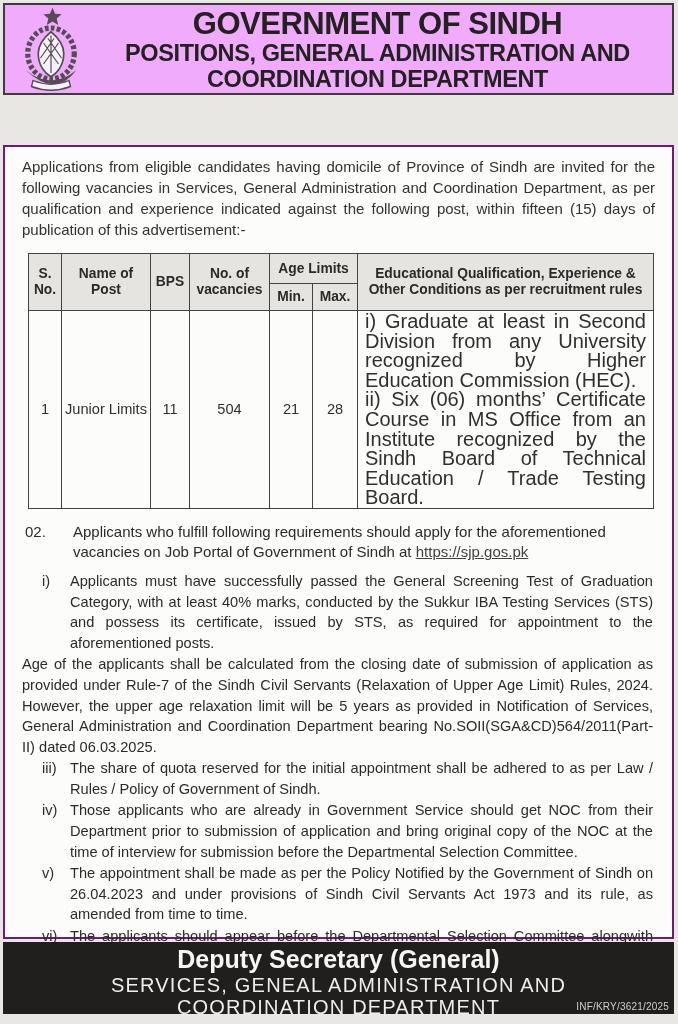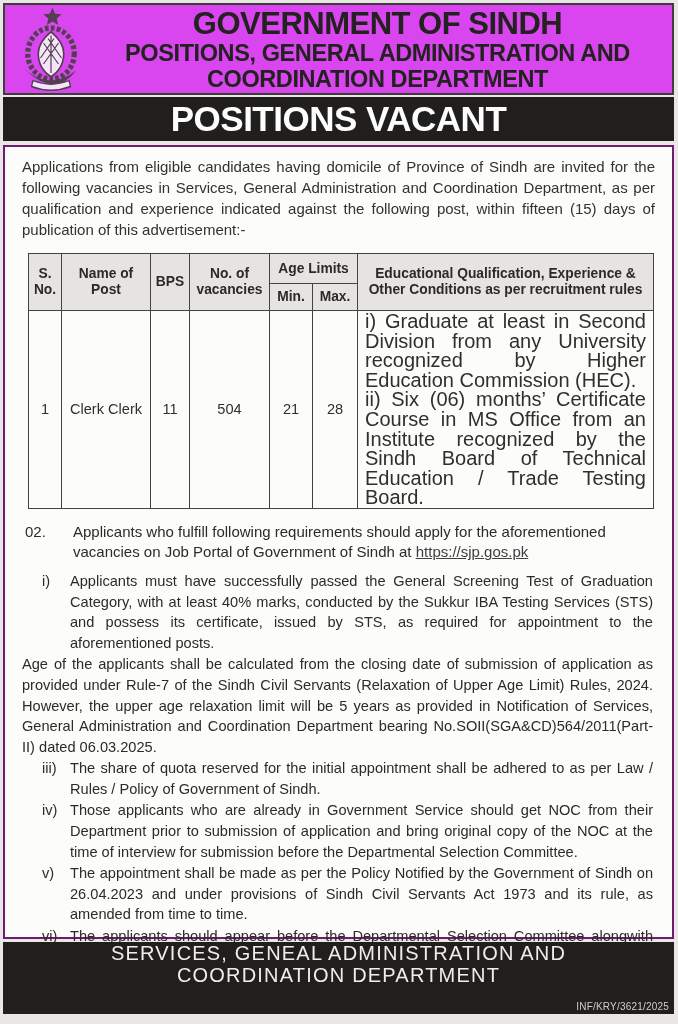--- a/index.html
+++ b/index.html
@@ -9,21 +9,21 @@
     background:#e9e7e4;
     color:#2c2b29;
     position:relative;
     overflow:hidden;
   }
   .page { position:absolute; inset:0; }
 
   
   .letterhead {
     position:absolute; left:3px; top:3px; width:671px; height:92px;
-    background:#d946ef; border:2px solid #3f3d3a;
+    background:#f0abfc; border:2px solid #3f3d3a;
     display:flex; align-items:center;
   }
   .logo-wrap { width:92px; height:86px; display:flex; align-items:center; justify-content:center; flex-shrink:0; }
   .titles { flex:1; text-align:center; padding-right:14px; }
   .title-main  { font-size:31px; font-weight:bold; letter-spacing:-0.5px; line-height:33px; color:#232220; }
   .title-sub   { font-size:23.5px; font-weight:bold; letter-spacing:-0.4px; line-height:26px; color:#232220; }
 
   
   .banner {
     position:absolute; left:3px; top:97px; width:671px; height:44px;
@@ -101,23 +101,20 @@
         <path d="M26 98 Q50 108 74 98 L76 106 Q50 116 24 106 Z" fill="#fbfbfa" stroke="#413f3c" stroke-width="1.8"></path>
       </svg>
     </div>
     <div class="titles">
       <div class="title-main">GOVERNMENT OF SINDH</div>
       <div class="title-sub">POSITIONS, GENERAL ADMINISTRATION AND</div>
       <div class="title-sub">COORDINATION DEPARTMENT</div>
     </div>
   </div>
 
-  <div class="banner">
-    <span>POSITIONS VACANT</span>
-  </div>
 
   <div class="body-box">
 
     <div class="intro">Applications from eligible candidates having domicile of Province of Sindh are invited for the following vacancies in Services, General Administration and Coordination Department, as per qualification and experience indicated against the following post, within fifteen (15) days of publication of this advertisement:-</div>
 
     <table>
       <colgroup>
         <col class="c-sno">
           <col class="c-post">
           <col class="c-bps">
@@ -134,21 +131,21 @@
         <th rowspan="2">No. of vacancies</th>
         <th colspan="2">Age Limits</th>
         <th rowspan="2">Educational Qualification, Experience &amp; Other Conditions as per recruitment rules</th>
       </tr>
       <tr class="hrow2">
         <th>Min.</th>
         <th>Max.</th>
       </tr>
       <tr class="drow">
         <td>1</td>
-        <td>Clerk Clerk</td>
+        <td>Junior Limits</td>
         <td>11</td>
         <td>504</td>
         <td>21</td>
         <td>28</td>
         <td class="qual">
           <div>i) Graduate at least in Second Division from any University recognized by Higher Education Commission (HEC).</div>
           <div>ii) Six (06) months’ Certificate Course in MS Office from an Institute recognized by the Sindh Board of Technical Education / Trade Testing Board.</div>
         </td>
       </tr>
     </tbody>
@@ -184,18 +181,19 @@
         <div class="ctext">The applicants should appear before the Departmental Selection Committee alongwith original documents for interview as per the schedule to be uploaded on the Job Portal.</div>
       </div>
       <div class="cond">
         <div class="marker">vii)</div>
         <div class="ctext">No TA &amp; DA will be admissible for Interview.</div>
       </div>
     </div>
   </div>
 
   <div class="footer">
+    <div class="f-line1">Deputy Secretary (General)</div>
     <div class="f-line2">SERVICES, GENEAL ADMINISTRATION AND</div>
     <div class="f-line2">COORDINATION DEPARTMENT</div>
     <div class="f-ref">INF/KRY/3621/2025</div>
   </div>
 
 </div>
 
 </body></html>

